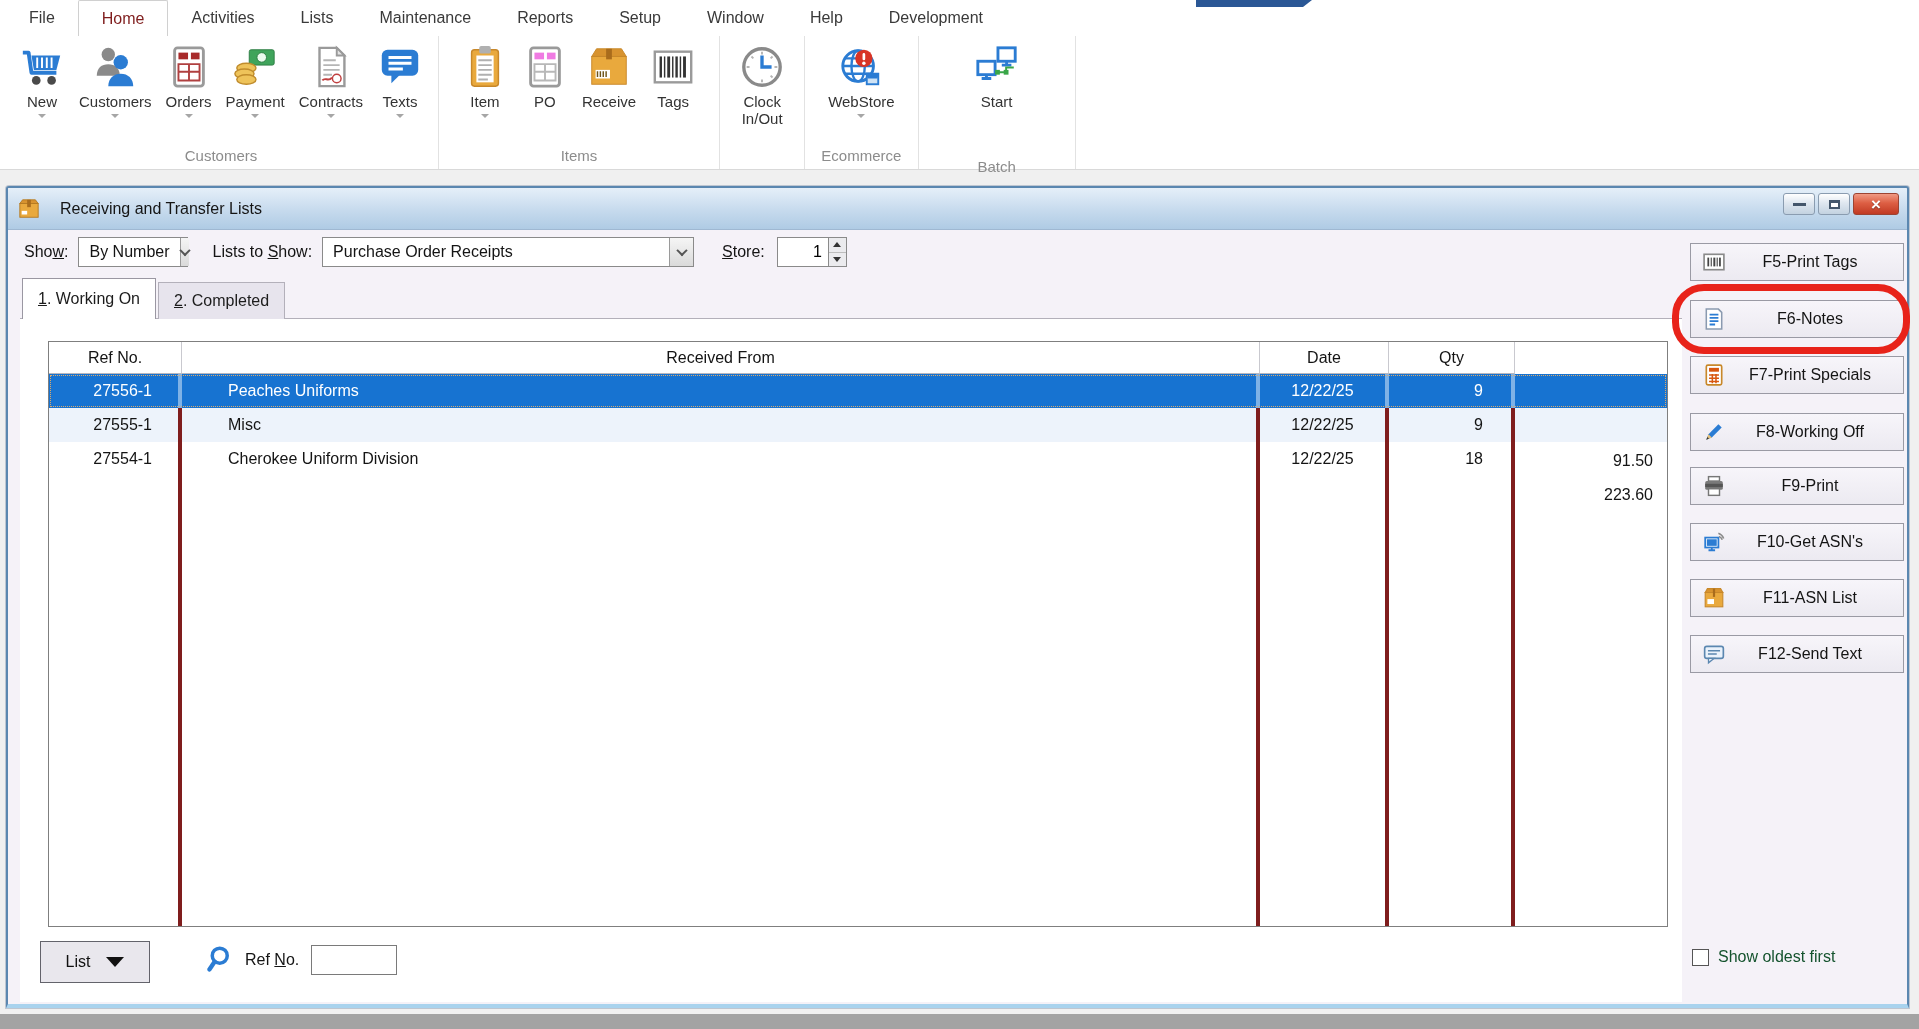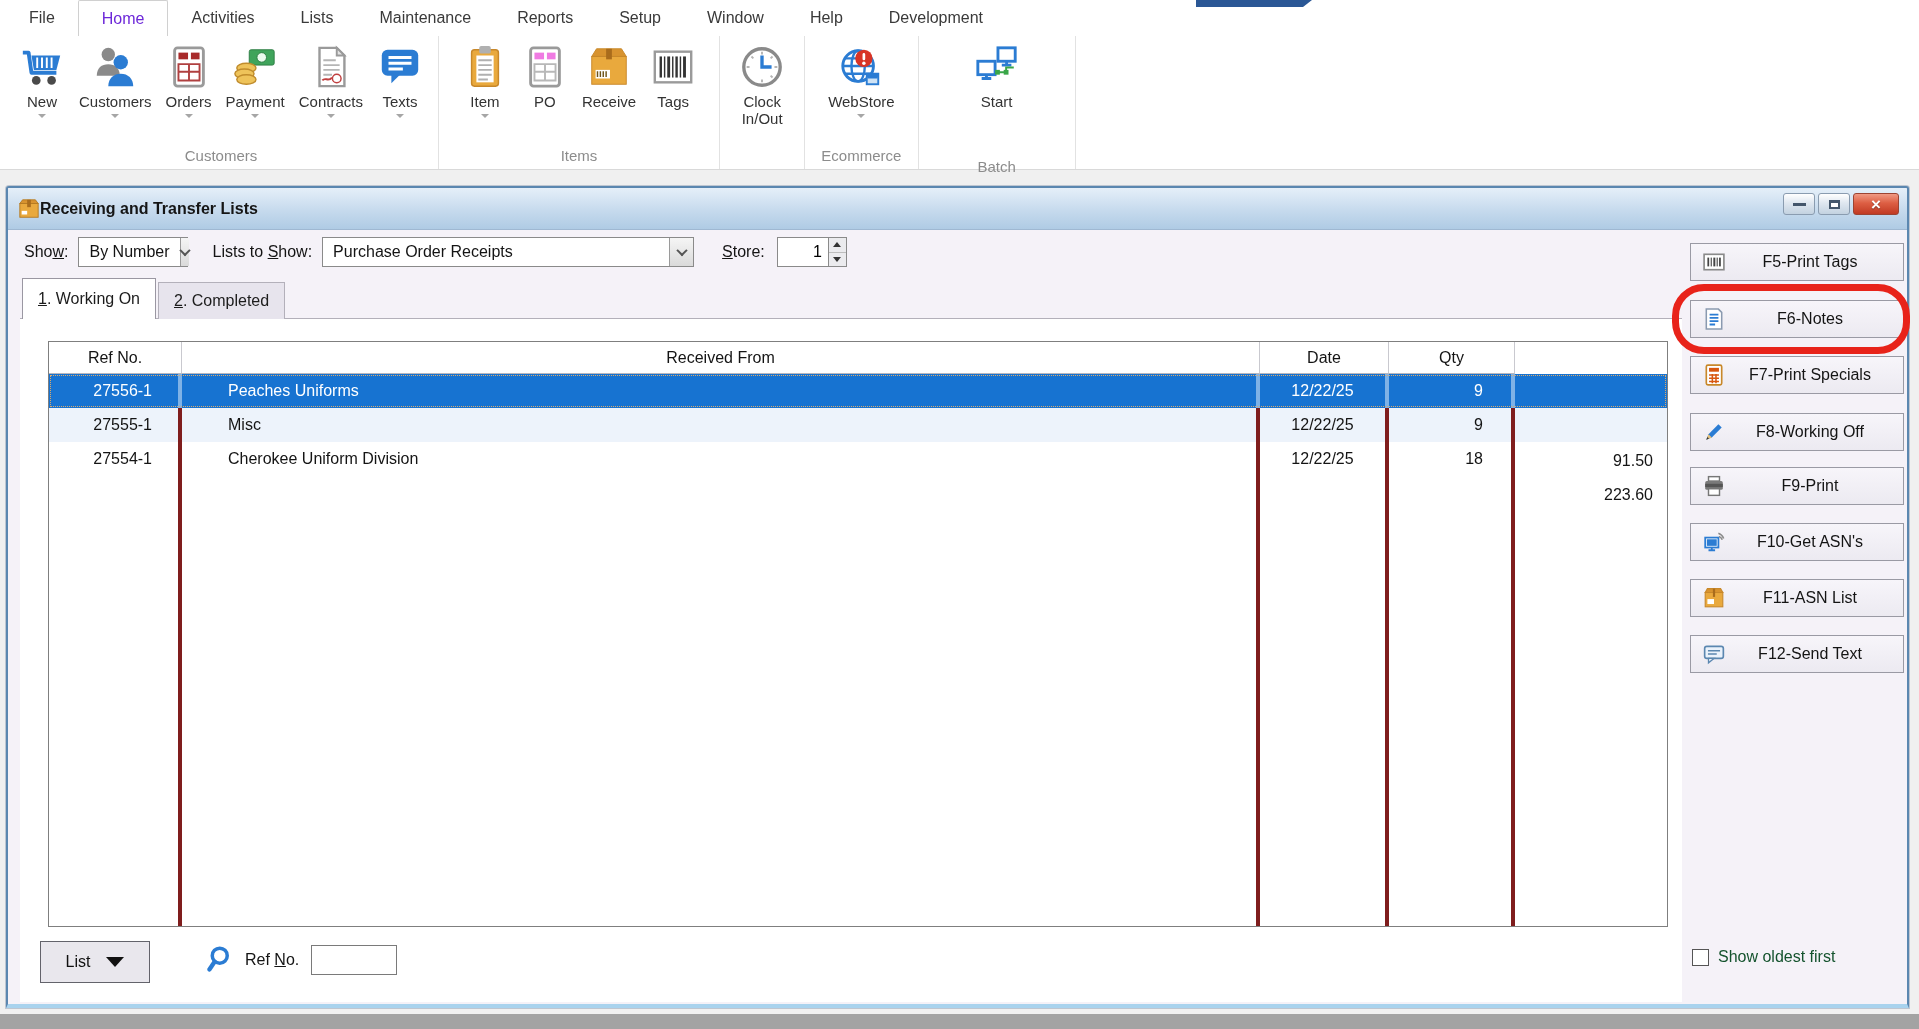--- a/index.html
+++ b/index.html
@@ -4,40 +4,40 @@
 <style>
   * { box-sizing: border-box; margin: 0; padding: 0; }
   html,body { width:1919px; height:1029px; overflow:hidden; }
   body { font-family:"Liberation Sans", sans-serif; background:#f0f0f0; position:relative; }
   .u { text-decoration:underline; }
 
   
   .ribbon { position:absolute; left:0; top:0; width:1919px; height:170px; background:#fff; border-bottom:1px solid #d9d9d9; }
   .menu-row { height:36px; display:flex; align-items:stretch; padding-left:6px; }
   .menu-item { padding:0 23px; display:flex; align-items:center; font-size:16px; color:#3a3a3a; }
-  .menu-item.active { border:1px solid #d0d0d0; border-bottom:none; color:#6d28d9; background:#fff; border-radius:2px 2px 0 0; }
+  .menu-item.active { border:1px solid #d0d0d0; border-bottom:none; color:#7f1d1d; background:#fff; border-radius:2px 2px 0 0; }
   .toolbar { display:flex; align-items:stretch; height:133px; padding-left:4px; }
   .rgroup { display:flex; flex-direction:column; border-right:1px solid #e2e2e2; padding:2px 8px 0; }
   .rgroup.pad-md { padding:2px 16px 0; }
   .rgroup.pad-lg { padding:2px 48px 0;gap:48px; }
   .rgroup.pad-sm2 { padding:2px 30px 0; }
   .rgroup-buttons { display:flex; flex:1; align-items:flex-start; }
   .rgroup-label { text-align:center; font-size:15px; color:#8c8c8c; height:22px; line-height:18px; }
   .tool-btn { display:flex; flex-direction:column; align-items:center; padding:4px 7px 0; min-width:50px; cursor:default; }
   .tool-icon { height:50px; display:flex; align-items:center; justify-content:center; }
   .tool-label { font-size:15px; color:#333; text-align:center; line-height:17px; margin-top:1px; }
   .tool-btn.narrow .tool-label { max-width:54px; }
   .tool-caret { margin-top:4px; width:0; height:0; border-left:4px solid transparent; border-right:4px solid transparent; border-top:4px solid #a6a6a6; }
   .top-sliver { position:absolute; left:1196px; top:0; width:116px; height:7px; background:#2a5795; clip-path:polygon(0 0,100% 0,calc(100% - 9px) 100%,0 100%); }
 
   
   .app-window { position:absolute; left:6px; top:186px; width:1903px; height:822px; background:#f5f2f8;
     border:2px solid #5b87b0; border-bottom:4px solid #a9d3ee; border-radius:3px 3px 0 0; box-shadow:0 0 0 1px rgba(60,90,130,.28); }
   .title-bar { height:42px; background:linear-gradient(#e5eff9,#c6daed 55%,#afcbe4); display:flex; align-items:center; padding:0 10px; position:relative; border-bottom:1px solid #9fb8d2; border-radius:2px 2px 0 0; }
-  .title-text { font-size:16px; color:#151515; margin-left:0;font-weight:bold; }
+  .title-text { font-size:16px; color:#151515; margin-left:20px; }
   .win-buttons { position:absolute; right:8px; top:5px; display:flex; gap:3px; }
   .win-btn { width:32px; height:22px; border:1px solid #8a9cb0; border-radius:3px; background:linear-gradient(#ffffff,#dfe7f0 45%,#c3d2e0); display:flex; align-items:center; justify-content:center; }
   .win-btn.close { width:46px; background:linear-gradient(#f09a84,#dd5f44 45%,#c13a23); border-color:#9c4433; }
   .glyph-min { width:13px; height:3px; background:#44566b; }
   .glyph-max { width:11px; height:9px; border:2px solid #44566b; border-top-width:3px; background:#fff; }
   .glyph-x { color:#fff; font-size:17px; font-weight:bold; line-height:1; text-shadow:0 1px 1px rgba(0,0,0,.4); }
 
   .controls-row { height:44px; display:flex; align-items:center; padding-left:16px; font-size:16px; color:#141414; }
   .combo { height:30px; background:#fff; border:1px solid #8a8a8a; display:flex; align-items:center; margin-left:10px; }
   .combo-text { padding:0 10px; font-size:16px; white-space:nowrap; }

